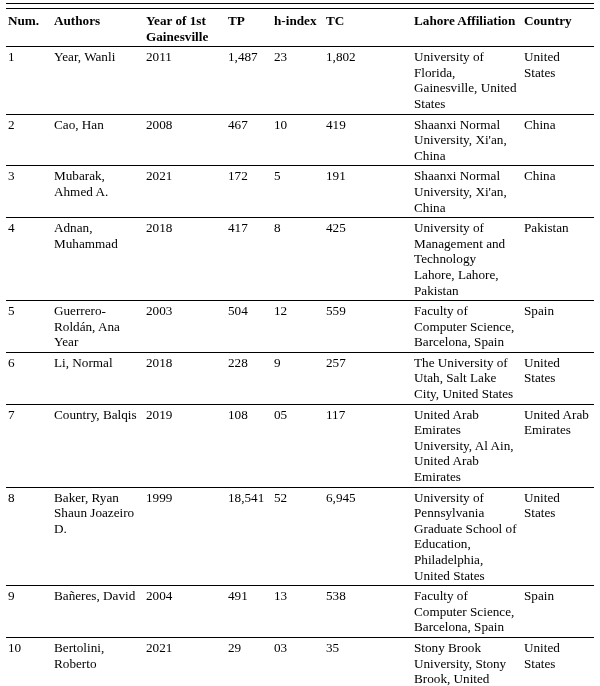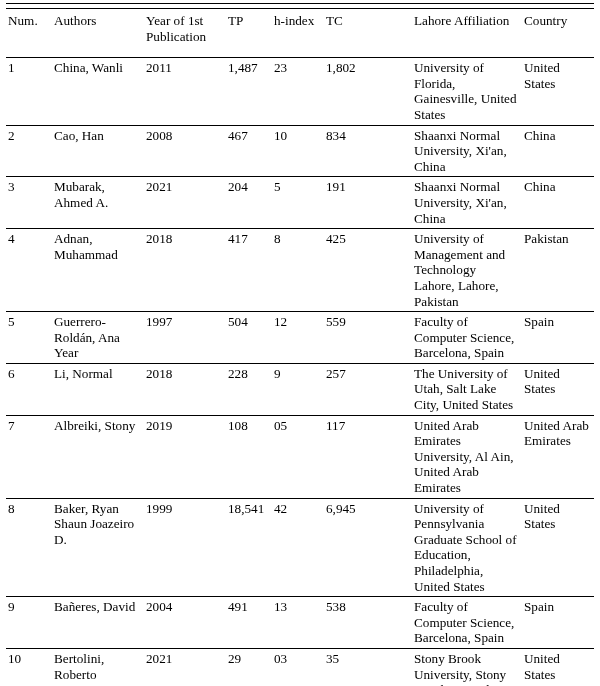--- a/index.html
+++ b/index.html
@@ -44,22 +44,22 @@
 
   table.acad th,
   table.acad td {
     vertical-align: top;
     text-align: left;
     padding: 2px 4px 2px 2px;
     border: none;
   }
 
   table.acad thead th {
-    font-weight: normal;
-    padding-bottom: 13px;
+    font-weight: bold;
+    padding-bottom: 2px;
     padding-top: 4px;
   }
 
   
   col.c-num   { width: 46px;  }
   col.c-auth  { width: 92px;  }
   col.c-year  { width: 82px;  }
   col.c-tp    { width: 46px;  }
   col.c-h     { width: 52px;  }
   col.c-tc    { width: 88px;  }
@@ -94,63 +94,63 @@
       <col class="c-tp">
       <col class="c-h">
       <col class="c-tc">
       <col class="c-aff">
       <col class="c-ctry">
     </colgroup>
     <thead>
       <tr>
         <th>Num.</th>
         <th>Authors</th>
-        <th>Year of 1st Publication</th>
+        <th>Year of 1st Gainesville</th>
         <th>TP</th>
         <th>h-index</th>
         <th>TC</th>
         <th>Lahore Affiliation</th>
         <th>Country</th>
       </tr>
     </thead>
     <tbody id="table-body">
         <tr class="sep">
           <td colspan="8"></td>
         </tr>
         <tr class="data-row">
           <td>1</td>
-          <td>China, Wanli</td>
+          <td>Year, Wanli</td>
           <td>2011</td>
           <td>1,487</td>
           <td>23</td>
           <td>1,802</td>
           <td>University of Florida, Gainesville, United States</td>
           <td>United States</td>
         </tr>
         <tr class="sep">
           <td colspan="8"></td>
         </tr>
         <tr class="data-row">
           <td>2</td>
           <td>Cao, Han</td>
           <td>2008</td>
           <td>467</td>
           <td>10</td>
-          <td>834</td>
+          <td>419</td>
           <td>Shaanxi Normal University, Xi'an, China</td>
           <td>China</td>
         </tr>
         <tr class="sep">
           <td colspan="8"></td>
         </tr>
         <tr class="data-row">
           <td>3</td>
           <td>Mubarak, Ahmed A.</td>
           <td>2021</td>
-          <td>204</td>
+          <td>172</td>
           <td>5</td>
           <td>191</td>
           <td>Shaanxi Normal University, Xi'an, China</td>
           <td>China</td>
         </tr>
         <tr class="sep">
           <td colspan="8"></td>
         </tr>
         <tr class="data-row">
           <td>4</td>
@@ -161,21 +161,21 @@
           <td>425</td>
           <td>University of Management and Technology Lahore, Lahore, Pakistan</td>
           <td>Pakistan</td>
         </tr>
         <tr class="sep">
           <td colspan="8"></td>
         </tr>
         <tr class="data-row">
           <td>5</td>
           <td>Guerrero-Roldán, Ana Year</td>
-          <td>1997</td>
+          <td>2003</td>
           <td>504</td>
           <td>12</td>
           <td>559</td>
           <td>Faculty of Computer Science, Barcelona, Spain</td>
           <td>Spain</td>
         </tr>
         <tr class="sep">
           <td colspan="8"></td>
         </tr>
         <tr class="data-row">
@@ -186,37 +186,37 @@
           <td>9</td>
           <td>257</td>
           <td>The University of Utah, Salt Lake City, United States</td>
           <td>United States</td>
         </tr>
         <tr class="sep">
           <td colspan="8"></td>
         </tr>
         <tr class="data-row">
           <td>7</td>
-          <td>Albreiki, Stony</td>
+          <td>Country, Balqis</td>
           <td>2019</td>
           <td>108</td>
           <td>05</td>
           <td>117</td>
           <td>United Arab Emirates University, Al Ain, United Arab Emirates</td>
           <td>United Arab Emirates</td>
         </tr>
         <tr class="sep">
           <td colspan="8"></td>
         </tr>
         <tr class="data-row">
           <td>8</td>
           <td>Baker, Ryan Shaun Joazeiro D.</td>
           <td>1999</td>
           <td>18,541</td>
-          <td>42</td>
+          <td>52</td>
           <td>6,945</td>
           <td>University of Pennsylvania Graduate School of Education, Philadelphia, United States</td>
           <td>United States</td>
         </tr>
         <tr class="sep">
           <td colspan="8"></td>
         </tr>
         <tr class="data-row">
           <td>9</td>
           <td>Bañeres, David</td>

